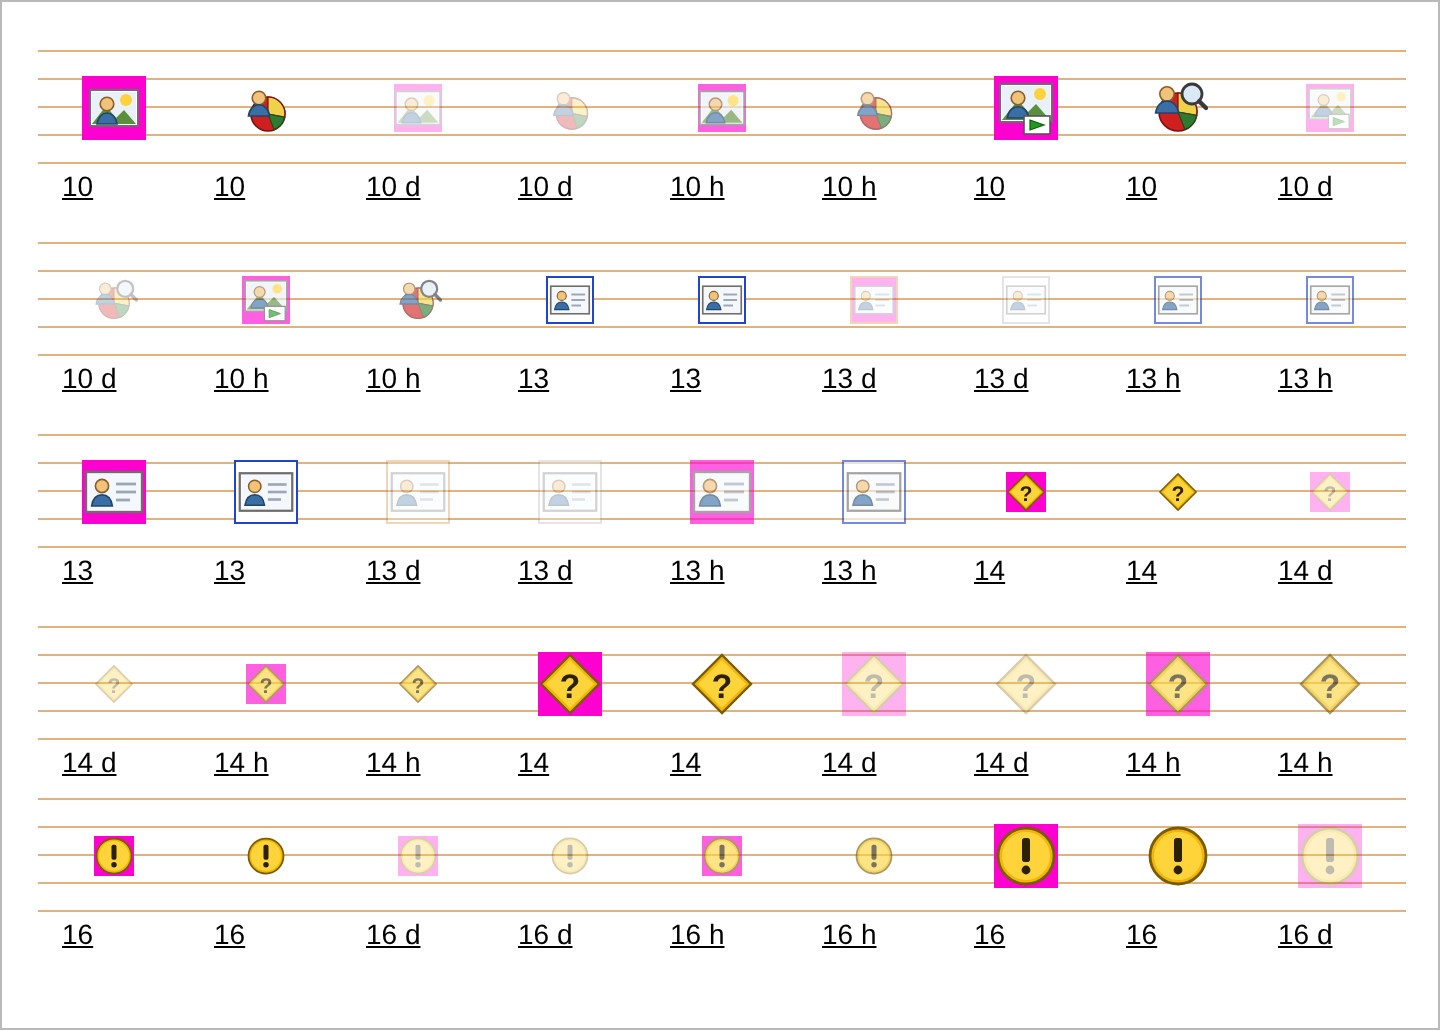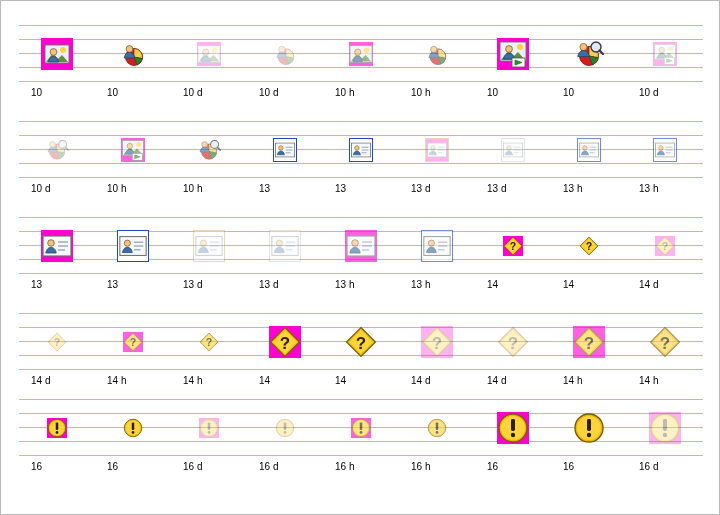--- a/index.html
+++ b/index.html
@@ -68,24 +68,25 @@
     width: 76px;
     height: 58px;
     display: flex;
     align-items: center;
     justify-content: center;
   }
   .label {
     position: absolute;
     left: 12px;
     top: 62px;
-    font-size: 10px;
+    font-size: 14px;
     line-height: 12px;
     color: #000000;
     white-space: nowrap;
+    text-decoration: underline;
   }
 
   
   .ico {
     position: relative;
     width: 32px;
     height: 32px;
     box-sizing: border-box;
     display: flex;
     align-items: center;

